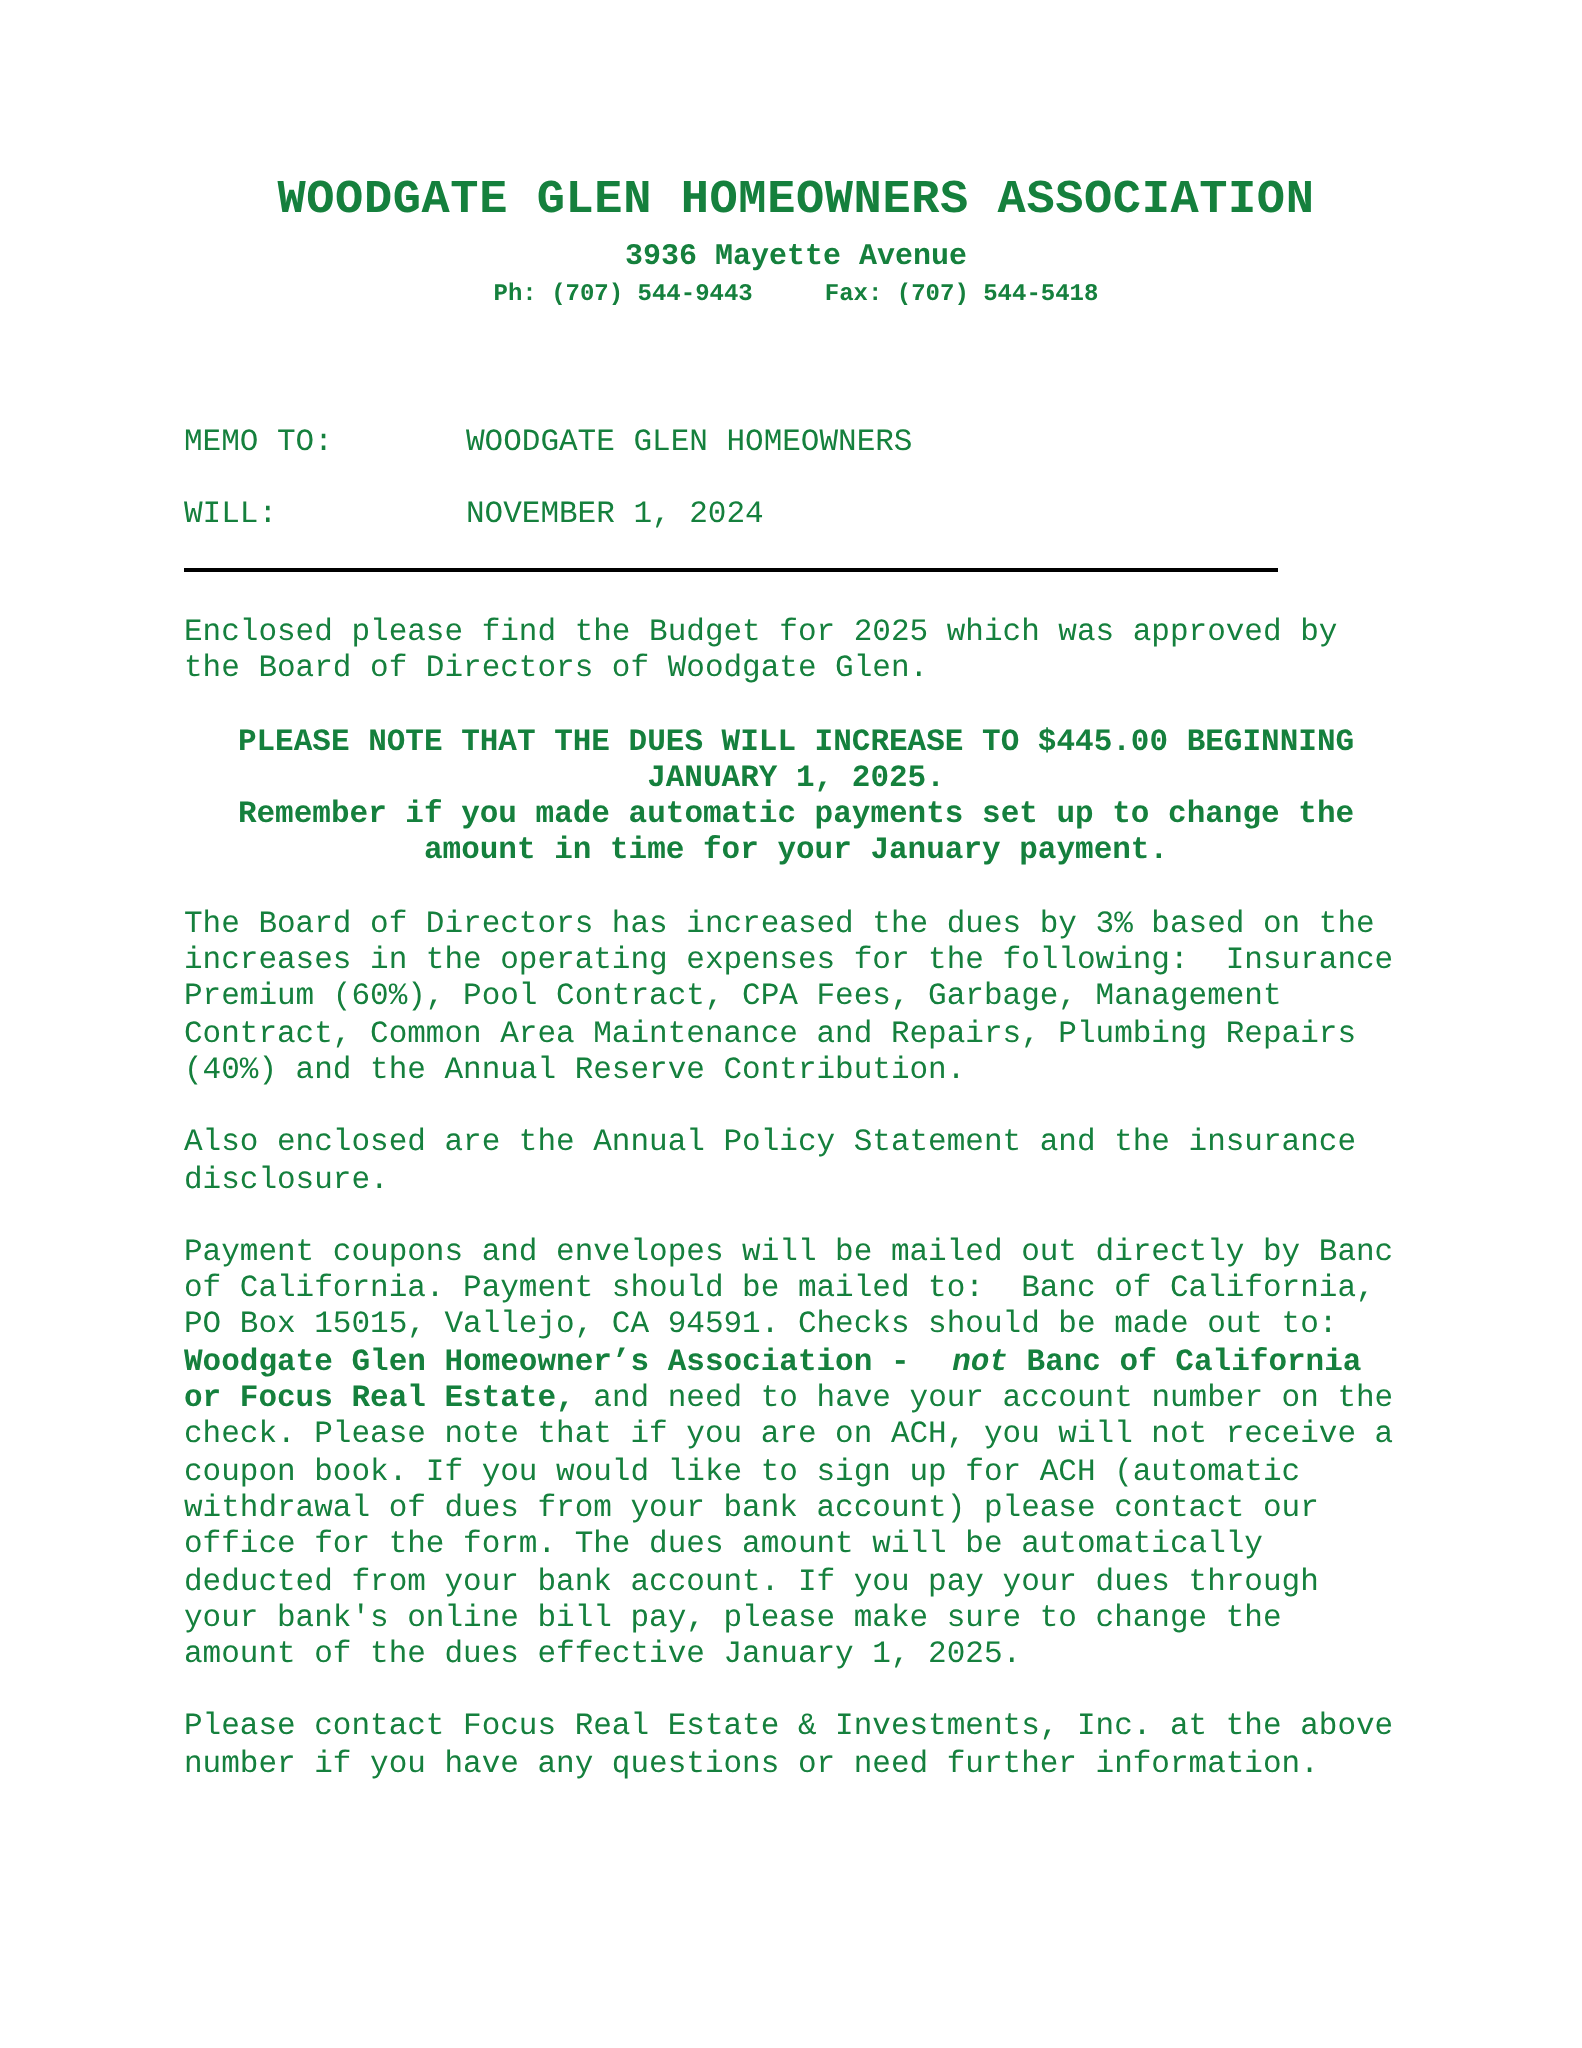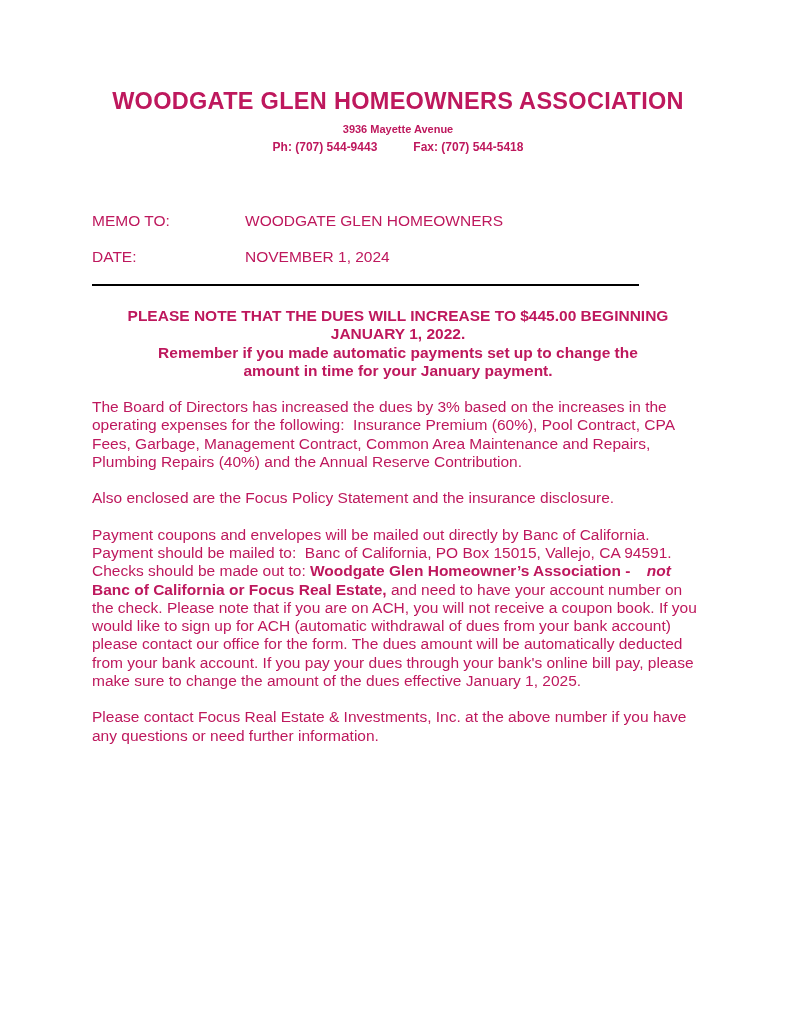--- a/index.html
+++ b/index.html
@@ -5,60 +5,60 @@
   html, body {
     margin: 0;
     padding: 0;
     background: #ffffff;
   }
   .page {
     position: relative;
     width: 791px;
     height: 1024px;
     background: #ffffff;
-    color: #be185d;
-    font-family: Liberation Sans, sans-serif;
+    color: #15803d;
+    font-family: Liberation Mono, monospace;
     overflow: hidden;
     box-sizing: border-box;
     padding: 88px 87px 0 92px;
   }
   .content { width: 612px; }
 
   
   .letterhead { text-align: center; }
   .letterhead-title {
     font-size: 23.5px;
     font-weight: bold;
     letter-spacing: 0.3px;
     line-height: 26px;
     margin: 0 0 6px 0;
     white-space: nowrap;
   }
   .letterhead-line {
-    font-size: 11px;
+    font-size: 15px;
     font-weight: bold;
     line-height: 18px;
   }
   .phone-fax-row {
     font-size: 12px;
     font-weight: bold;
     line-height: 18px;
   }
   .phone-fax-row .gap { display: inline-block; width: 36px; }
 
   
   .memo-section { margin-top: 56px; }
   .memo-row {
     font-size: 15.5px;
     line-height: 18px;
     margin-bottom: 18px;
   }
   .memo-row:last-child { margin-bottom: 0; }
   .memo-label { display: inline-block; width: 141px; }
-  .memo-value { display: inline-block; margin-left: 12px; }
+  .memo-value { display: inline-block; }
 
   .divider {
     width: 547px;
     height: 2px;
     background: #000000;
     margin-top: 11px;
   }
 
   
   .body-text { margin-top: 21px; }
@@ -90,39 +90,40 @@
       <div class="phone-fax-row">
         <span>Ph: (707) 544-9443</span><span class="gap"></span><span>Fax: (707) 544-5418</span>
       </div>
     </div>
 
     <div class="memo-section">
       <div class="memo-row">
         <span class="memo-label">MEMO TO:</span><span class="memo-value">WOODGATE GLEN HOMEOWNERS</span>
       </div>
       <div class="memo-row">
-        <span class="memo-label">DATE:</span><span class="memo-value">NOVEMBER 1, 2024</span>
+        <span class="memo-label">WILL:</span><span class="memo-value">NOVEMBER 1, 2024</span>
       </div>
       <div class="divider"></div>
     </div>
 
     <div class="body-text">
 
+      <p class="para">Enclosed please find the Budget for 2025 which was approved by the Board of Directors of Woodgate Glen.</p>
 
       <div class="notice-block">
         <div>PLEASE NOTE THAT THE DUES WILL INCREASE TO $445.00 BEGINNING</div>
-        <div>JANUARY 1, 2022.</div>
+        <div>JANUARY 1, 2025.</div>
         <div>Remember if you made automatic payments set up to change the</div>
         <div>amount in time for your January payment.</div>
       </div>
 
       <p class="para">The Board of Directors has increased the dues by 3% based on the increases in the operating expenses for the following:  Insurance Premium (60%), Pool Contract, CPA Fees, Garbage, Management Contract, Common Area Maintenance and Repairs, Plumbing Repairs (40%) and the Annual Reserve Contribution.</p>
 
 
-      <p class="para">Also enclosed are the Focus Policy Statement and the insurance disclosure.</p>
+      <p class="para">Also enclosed are the Annual Policy Statement and the insurance disclosure.</p>
 
       <p class="para"><span>Payment coupons and envelopes will be mailed out directly by Banc of California. Payment should be mailed to:  Banc of California, PO Box 15015, Vallejo, CA 94591. Checks should be made out to: </span><span class="bold">Woodgate Glen Homeowner’s Association</span><span class="bold"> - </span><span class="bold-italic">not</span><span class="bold"> Banc of California or Focus Real Estate,</span><span> and need to have your account number on the check. Please note that if you are on ACH, you will not receive a coupon book. If you would like to sign up for ACH (automatic withdrawal of dues from your bank account) please contact our office for the form. The dues amount will be automatically deducted from your bank account. If you pay your dues through your bank's online bill pay, please make sure to change the amount of the dues effective January 1, 2025.</span></p>
 
       <p class="para">Please contact Focus Real Estate &amp; Investments, Inc. at the above number if you have any questions or need further information.</p>
 
     </div>
   </div>
 </div>
 
 </body></html>

